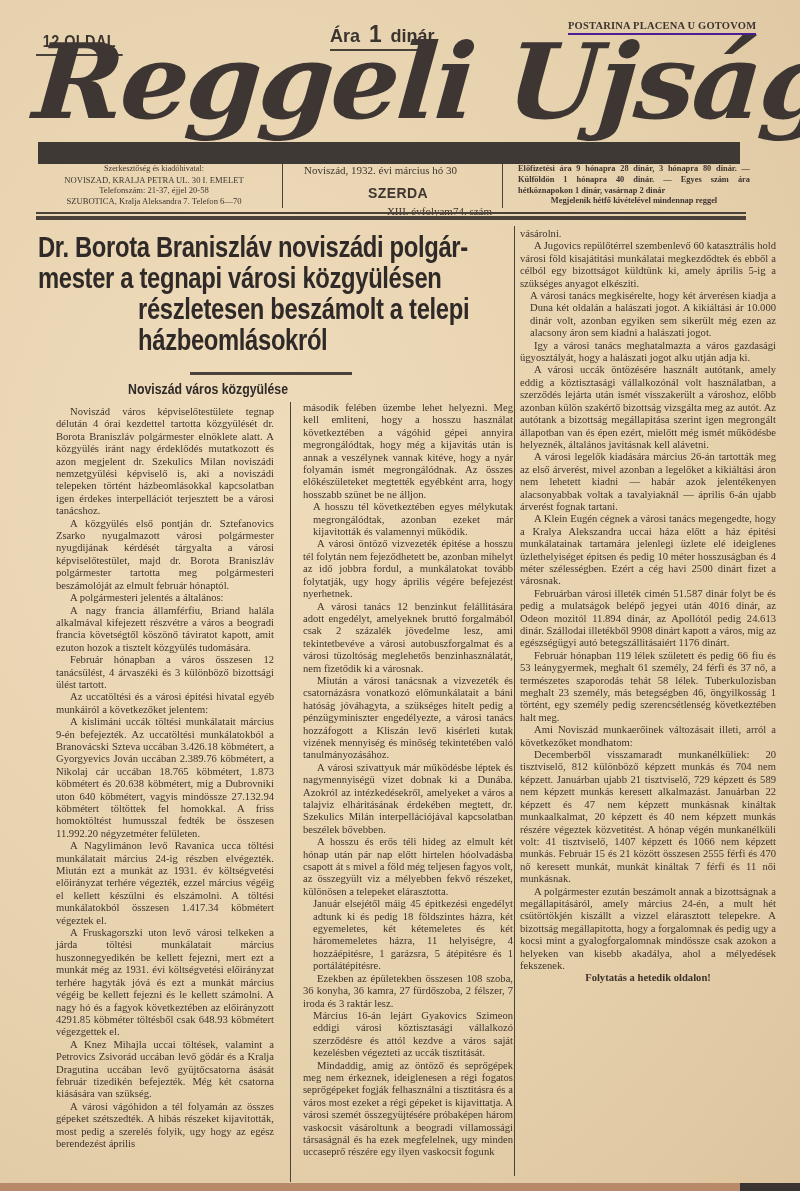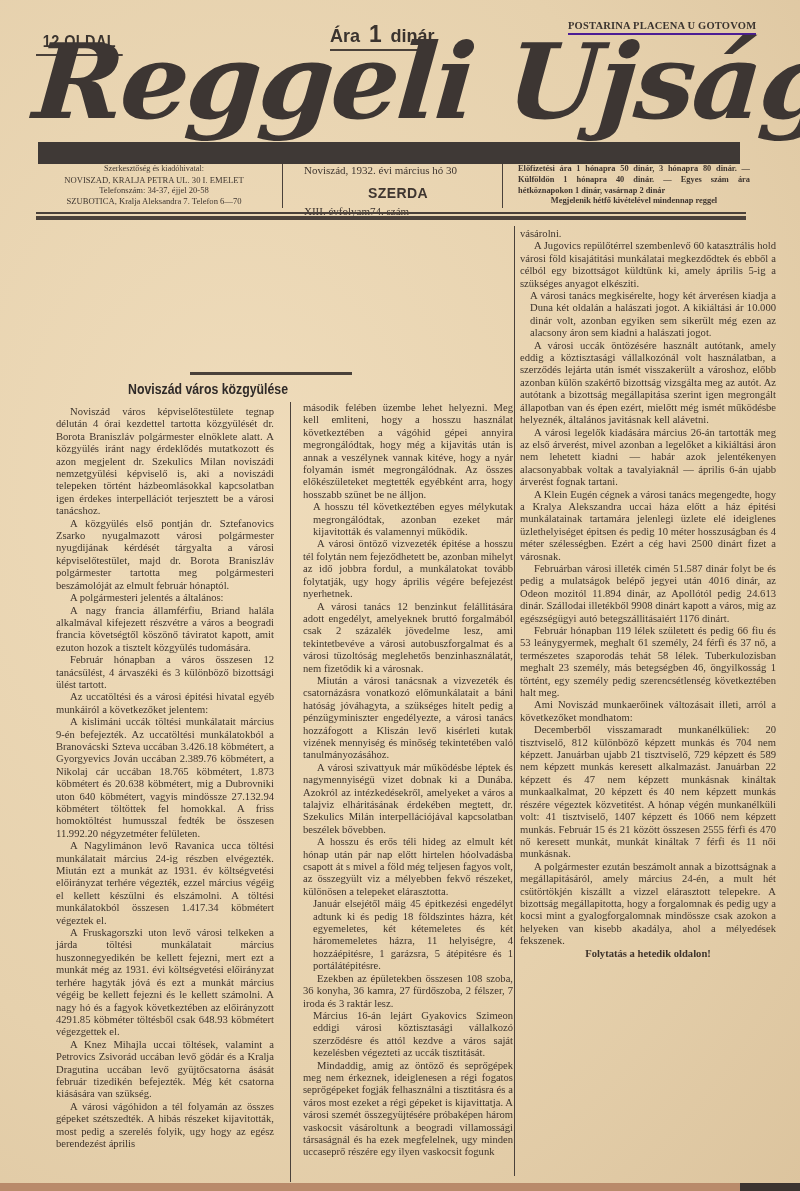--- a/index.html
+++ b/index.html
@@ -26,21 +26,21 @@
     .mast-bar { position: absolute; left: 18px; top: 106px; width: 702px; height: 22px; background: #3f3936; }
 
     
     .info { position: absolute; left: 36px; top: 164px; width: 710px; height: 46px; }
     .info-left { position: absolute; left: 0; top: 0; width: 236px; text-align: center; font-size: 8.6px; line-height: 10.6px; color: #3f3630; }
     .info-left .smallcap { font-size: 8.2px; }
     .vsep { position: absolute; top: 0; width: 1px; height: 44px; background: #4a413a; }
     .info-mid { position: absolute; left: 268px; top: 0; width: 188px; font-size: 11px; color: #3f3630; }
     .info-mid .date { font-size: 11px; }
     .info-mid .day { font-family: "Liberation Sans", sans-serif; font-weight: bold; font-size: 14px; text-align: center; margin-top: 9px; letter-spacing: 0.4px; }
-    .info-mid .vol { display: flex; justify-content: flex-start; margin-top: 4px; text-decoration: underline; }
+    .info-mid .vol { display: flex; justify-content: flex-end; margin-top: 4px; text-decoration: underline; }
     .info-right { position: absolute; left: 482px; top: 0; width: 232px; text-align: justify; font-weight: bold; font-size: 8.4px; line-height: 10.8px; color: #3f3630; }
     .info-right .center { text-align: center; }
     .rule-double { position: absolute; left: 36px; top: 212px; width: 710px; height: 8px; border-top: 2px solid #4a413a; }
     .rule-double::after { content: ""; position: absolute; left: 0; top: 2px; width: 710px; height: 4px; background: #4a413a; }
 
     
     .headline { position: absolute; left: 38px; top: 232px; width: 470px; font-family: "Liberation Sans", sans-serif; font-weight: bold; font-size: 29px; line-height: 31px; color: #2f2a28; letter-spacing: -0.4px; }
     .headline .hl { display: block; white-space: nowrap; transform: scaleX(0.82); transform-origin: left; }
     .headline .hl.ind { padding-left: 122px; }
     .head-rule { position: absolute; left: 190px; top: 372px; width: 162px; height: 3px; background: #4a413a; }
@@ -77,40 +77,46 @@
 
   <div class="masthead">
     <div class="mast-title">Reggeli Ujság</div>
     <div class="mast-bar"></div>
   </div>
 
   <div class="info">
     <div class="info-left">
       <div class="smallcap">Szerkesztőség és kiadóhivatal:</div>
       <div>NOVISZAD, KRALJA PETRA UL. 30 I. EMELET</div>
-      <div>Telefonszám: 34-37, éjjel 20-58</div>
+      <div>Telefonszám: 21-37, éjjel 20-58</div>
       <div>SZUBOTICA, Kralja Aleksandra 7. Telefon 6—70</div>
     </div>
     <div class="vsep" style="left:246px;"></div>
     <div class="info-mid">
       <div class="date">Noviszád, 1932. évi március hó 30</div>
       <div class="day">SZERDA</div>
       <div class="vol">
         <span>XIII. évfolyam</span>
         <span>74. szám</span>
       </div>
     </div>
     <div class="vsep" style="left:466px;"></div>
     <div class="info-right">
-      <div>Előfizetési ára 1 hónapra 50 dinár, 3 hónapra 80 dinár. — Külföldön 1 hónapra 40 dinár. — Egyes szám ára hétköznapokon 1 dinár, vasárnap 2 dinár</div>
+      <div>Előfizetési ára 9 hónapra 28 dinár, 3 hónapra 80 dinár. — Külföldön 1 hónapra 40 dinár. — Egyes szám ára hétköznapokon 1 dinár, vasárnap 2 dinár</div>
       <div class="center">Megjelenik hétfő kivételével mindennap reggel</div>
     </div>
   </div>
   <div class="rule-double"></div>
 
+  <div class="headline">
+    <span class="hl">Dr. Borota Braniszláv noviszádi polgár-</span>
+    <span class="hl">mester a tegnapi városi közgyülésen</span>
+    <span class="hl ind">részletesen beszámolt a telepi</span>
+    <span class="hl ind">házbeomlásokról</span>
+  </div>
   <div class="head-rule"></div>
   <div class="subhead">Noviszád város közgyülése</div>
 
   <div class="colsep" style="left:290px; top:402px; height:780px;"></div>
   <div class="colsep" style="left:514px; top:226px; height:950px;"></div>
 
   <div class="col col1">
     <p>Noviszád város képviselőtestülete tegnap délután 4 órai kezdettel tartotta közgyülését dr. Borota Braniszláv polgármester elnöklete alatt. A közgyülés iránt nagy érdeklődés mutatkozott és azon megjelent dr. Szekulics Milan noviszádi nemzetgyülési képviselő is, aki a noviszádi telepeken történt házbeomlásokkal kapcsolatban igen érdekes interpellációt terjesztett be a városi tanácshoz.</p>
     <p>A közgyülés első pontján dr. Sztefanovics Zsarko nyugalmazott városi polgármester nyugdijának kérdését tárgyalta a városi képviselőtestület, majd dr. Borota Braniszláv polgármester tartotta meg polgármesteri beszámolóját az elmult február hónaptól.</p>
     <p>A polgármesteri jelentés a általános:</p>
@@ -135,20 +141,21 @@
     <p class="bold">Január elsejétől máig 45 épitkezési engedélyt adtunk ki és pedig 18 földszintes házra, két egyemeletes, két kétemeletes és két háromemeletes házra, 11 helyiségre, 4 hozzáépitésre, 1 garázsra, 5 átépitésre és 1 portálátépitésre.</p>
     <p>Ezekben az épületekben összesen 108 szoba, 36 konyha, 36 kamra, 27 fürdőszoba, 2 félszer, 7 iroda és 3 raktár lesz.</p>
     <p class="bold">Március 16-án lejárt Gyakovics Szimeon eddigi városi köztisztasági vállalkozó szerződésre és attól kezdve a város saját kezelésben végezteti az uccák tisztitását.</p>
     <p>Mindaddig, amig az öntöző és seprőgépek meg nem érkeznek, ideiglenesen a régi fogatos seprőgépeket fogják felhasználni a tisztitásra és a város most ezeket a régi gépeket is kijavittatja. A városi szemét összegyüjtésére próbaképen három vaskocsit vásároltunk a beogradi villamossági társaságnál és ha ezek megfelelnek, ugy minden uccaseprő részére egy ilyen vaskocsit fogunk</p>
   </div>
 
   <div class="col col3">
     <p class="noind">vásárolni.</p>
     <p>A Jugovics repülőtérrel szembenlevő 60 katasztrális hold városi föld kisajátitási munkálatai megkezdődtek és ebből a célból egy bizottságot küldtünk ki, amely április 5-ig a szükséges anyagot elkésziti.</p>
     <p class="bold">A városi tanács megkisérelte, hogy két árverésen kiadja a Duna két oldalán a halászati jogot. A kikiáltási ár 10.000 dinár volt, azonban egyiken sem sikerült még ezen az alacsony áron sem kiadni a halászati jogot.</p>
+    <p>Igy a városi tanács meghatalmazta a város gazdasági ügyosztályát, hogy a halászati jogot alku utján adja ki.</p>
     <p>A városi uccák öntözésére használt autótank, amely eddig a köztisztasági vállalkozónál volt használatban, a szerződés lejárta után ismét visszakerült a városhoz, előbb azonban külön szakértő bizottság vizsgálta meg az autót. Az autótank a bizottság megállapitása szerint igen megrongált állapotban van és épen ezért, mielőtt még ismét működésbe helyeznék, általános javitásnak kell alávetni.</p>
     <p>A városi legelők kiadására március 26-án tartották meg az első árverést, mivel azonban a legelőket a kikiáltási áron nem lehetett kiadni — habár azok jelentékenyen alacsonyabbak voltak a tavalyiaknál — április 6-án ujabb árverést fognak tartani.</p>
     <p>A Klein Eugén cégnek a városi tanács megengedte, hogy a Kralya Alekszandra uccai háza előtt a ház épitési munkálatainak tartamára jelenlegi üzlete elé ideiglenes üzlethelyiséget épitsen és pedig 10 méter hosszuságban és 4 méter szélességben. Ezért a cég havi 2500 dinárt fizet a városnak.</p>
     <p>Februárban városi illeték cimén 51.587 dinár folyt be és pedig a mulatságok belépő jegyei után 4016 dinár, az Odeon mozitól 11.894 dinár, az Apollótól pedig 24.613 dinár. Szállodai illetékből 9908 dinárt kapott a város, mig az egészségügyi autó betegszállitásaiért 1176 dinárt.</p>
     <p>Február hónapban 119 lélek született és pedig 66 fiu és 53 leánygyermek, meghalt 61 személy, 24 férfi és 37 nő, a természetes szaporodás tehát 58 lélek. Tuberkulozisban meghalt 23 személy, más betegségben 46, öngyilkosság 1 történt, egy személy pedig szerencsétlenség következtében halt meg.</p>
     <p>Ami Noviszád munkaerőinek változásait illeti, arról a következőket mondhatom:</p>
     <p>Decemberből visszamaradt munkanélküliek: 20 tisztviselő, 812 különböző képzett munkás és 704 nem képzett. Januárban ujabb 21 tisztviselő, 729 képzett és 589 nem képzett munkás keresett alkalmazást. Januárban 22 képzett és 47 nem képzett munkásnak kináltak munkaalkalmat, 20 képzett és 40 nem képzett munkás részére végeztek közvetitést. A hónap végén munkanélküli volt: 41 tisztviselő, 1407 képzett és 1066 nem képzett munkás. Február 15 és 21 között összesen 2555 férfi és 470 nő keresett munkát, munkát kináltak 7 férfi és 11 női munkásnak.</p>
     <p>A polgármester ezután beszámolt annak a bizottságnak a megállapitásáról, amely március 24-én, a mult hét csütörtökjén kiszállt a vizzel elárasztott telepekre. A bizottság megállapitotta, hogy a forgalomnak és pedig ugy a kocsi mint a gyalogforgalomnak mindössze csak azokon a helyeken van kisebb akadálya, ahol a mélyedések fekszenek.</p>
     <p class="cont">Folytatás a hetedik oldalon!</p>
   </div>

